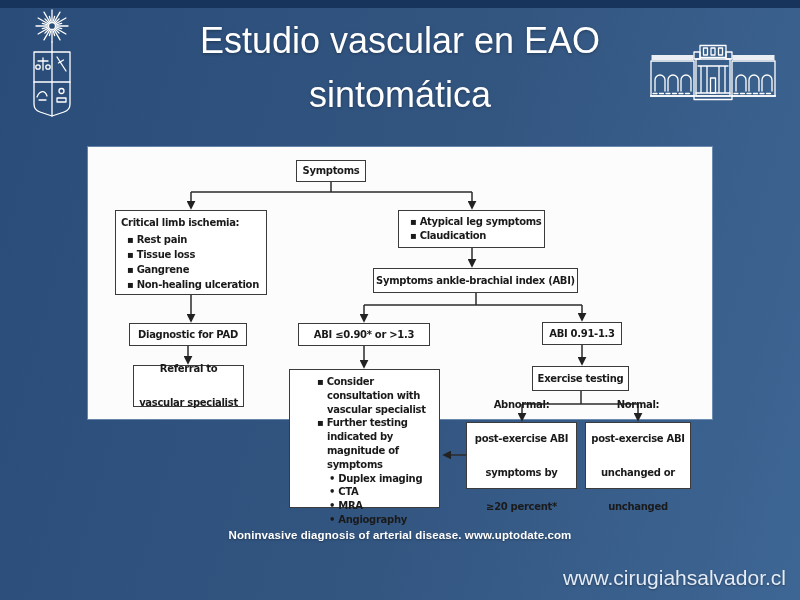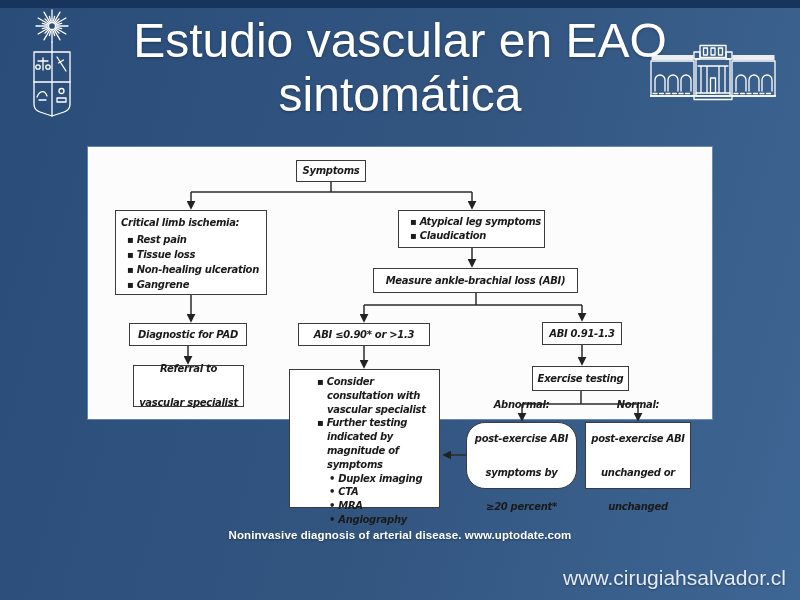--- a/index.html
+++ b/index.html
@@ -4,29 +4,29 @@
 <style>
   html,body{margin:0;padding:0;}
   .slide{
     position:relative;width:800px;height:600px;overflow:hidden;
     background:linear-gradient(105deg,#2a4c79 0%,#335681 55%,#3e6694 100%);
     font-family:"Liberation Sans",sans-serif;
   }
   .topbar{position:absolute;left:0;top:0;width:800px;height:8px;background:#16345c;}
   .title{
     position:absolute;left:130px;top:14px;width:540px;margin:0;
-    text-align:center;color:#ffffff;font-size:48px;line-height:54px;font-weight:400;
+    text-align:center;color:#ffffff;font-size:36px;line-height:54px;font-weight:400;
     text-shadow:0 1px 3px rgba(0,0,0,.3);
   }
   .logo{position:absolute;}
   .logo-left{left:26px;top:6px;}
   .logo-right{left:650px;top:44px;}
   .panel{
     position:absolute;left:88px;top:147px;width:624px;height:272px;
-    background:#fcfcfd;box-shadow:0 0 0 1px rgba(170,195,225,.45);font-style:italic;
+    background:#fcfcfd;box-shadow:0 0 0 1px rgba(170,195,225,.45);
   }
   .connectors{position:absolute;left:0;top:0;}
   .node{
     position:absolute;box-sizing:border-box;background:#ffffff;
     border:1.5px solid #3b3b3b;color:#1a1a1a;
     font-family:"DejaVu Sans",sans-serif;font-weight:bold;
     font-size:10px;line-height:1.4;letter-spacing:-0.3px;
   }
   .node.center{display:flex;align-items:center;justify-content:center;text-align:center;}
   .node.col{display:flex;flex-direction:column;justify-content:center;text-align:center;gap:20px;}
@@ -132,34 +132,34 @@
 
     <div class="node center" style="left:208px;top:13px;width:70px;height:22px;">
       <span>Symptoms</span>
     </div>
 
     <div class="node pad" style="left:27px;top:63px;width:152px;height:85px;line-height:1.5;">
       <div class="nt">Critical limb ischemia:</div>
       <ul>
         <li class="b1">Rest pain</li>
         <li class="b1">Tissue loss</li>
+        <li class="b1">Gangrene</li>
         <li class="b1">Non-healing ulceration</li>
-        <li class="b1">Gangrene</li>
       </ul>
     </div>
 
     <div class="node pad" style="left:310px;top:63px;width:147px;height:38px;">
       <ul style="margin-top:0;">
         <li class="b1">Atypical leg symptoms</li>
         <li class="b1">Claudication</li>
       </ul>
     </div>
 
     <div class="node center" style="left:285px;top:121px;width:205px;height:25px;">
-      <span>Measure ankle-brachial loss (ABI)</span>
+      <span>Symptoms ankle-brachial index (ABI)</span>
     </div>
 
     <div class="node center" style="left:41px;top:176px;width:118px;height:23px;">
       <span>Diagnostic for PAD</span>
     </div>
 
     <div class="node center" style="left:210px;top:176px;width:132px;height:23px;">
       <span>ABI ≤0.90* or &gt;1.3</span>
     </div>
 
@@ -180,21 +180,21 @@
         <li class="sub">CTA</li>
         <li class="sub">MRA</li>
         <li class="sub">Angiography</li>
       </ul>
     </div>
 
     <div class="node center" style="left:444px;top:219px;width:97px;height:25px;">
       <span>Exercise testing</span>
     </div>
 
-    <div class="node col" style="left:378px;top:275px;width:111px;height:67px;border-radius:19px;">
+    <div class="node col" style="left:378px;top:275px;width:111px;height:67px;">
       <div>Abnormal:</div>
       <div>post-exercise ABI</div>
       <div>symptoms by</div>
       <div>≥20 percent*</div>
     </div>
 
     <div class="node col" style="left:497px;top:275px;width:106px;height:67px;">
       <div>Normal:</div>
       <div>post-exercise ABI</div>
       <div>unchanged or</div>

